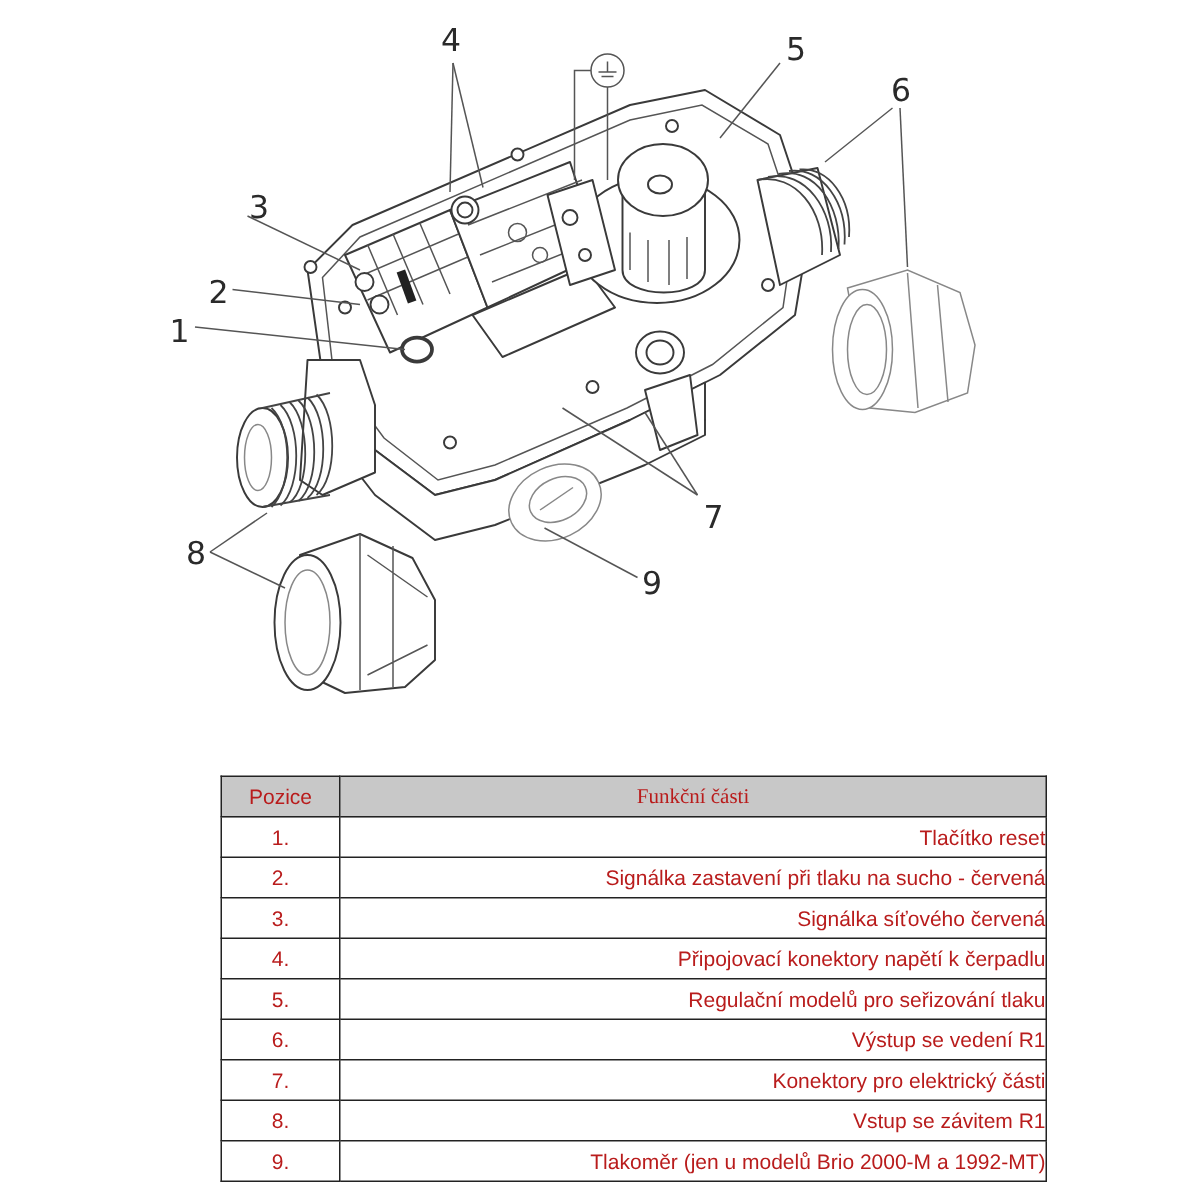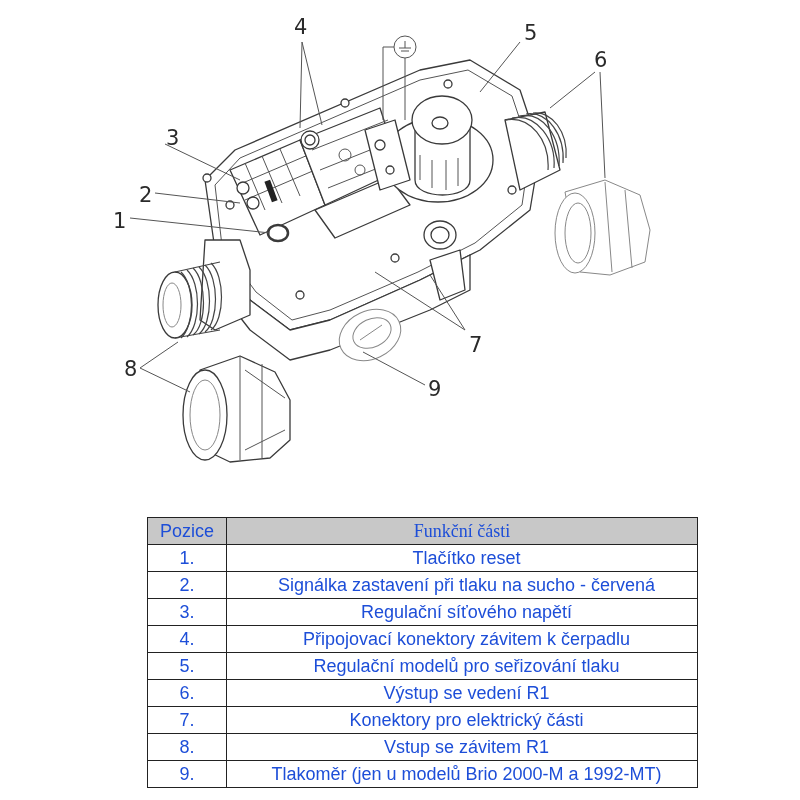--- a/index.html
+++ b/index.html
@@ -7,27 +7,27 @@
          font-family: "Liberation Sans", sans-serif; }
   #diagram { position: absolute; left: 0; top: 0; width: 800px; height: 500px; }
   .lbl { font-family: "DejaVu Sans", sans-serif; font-size: 21px; fill: #2a2a2a; }
   .ln  { stroke: #555; stroke-width: 1; fill: none; }
   .dr  { stroke: #3a3a3a; stroke-width: 1.3; fill: #fff; stroke-linejoin: round; }
   .dr2 { stroke: #555; stroke-width: 1; fill: none; }
   .lite{ stroke: #888; stroke-width: 1; fill: #fff; }
   .thr { stroke: #444; stroke-width: 1.2; fill: none; }
 
   #parts-table { position: absolute; left: 147px; top: 517px; width: 551px;
-    border-collapse: collapse; font-size: 18px; color: #1d4ed8; }
+    border-collapse: collapse; font-size: 14px; color: #b91c1c; }
   #parts-table th, #parts-table td { border: 1.5px solid #222; padding: 0; height: 26px;
     line-height: 25px; }
   #parts-table th { background: #c8c8c8; font-weight: normal; text-align: center; }
   #parts-table td.pos { text-align: center; width: 78px; }
   #parts-table th.pos { width: 78px; }
-  #parts-table td.desc { padding-left: 9px; text-align: center; }
+  #parts-table td.desc { padding-left: 9px; text-align: right; }
 </style>
 </head>
 <body>
 
 <svg id="diagram" viewBox="0 0 800 500" xmlns="http://www.w3.org/2000/svg">
 
   <g>
     <path class="dr" d="M205,180 L235,150 L420,70 L470,60 L520,90 L540,150 L530,210 L480,250 L420,280 L330,320 L290,330 L250,300 L215,250 Z"></path>
     <path class="dr2" d="M215,185 L240,158 L420,80 L468,70 L512,96 L530,150 L522,205 L475,243 L418,272 L330,310 L292,320 L256,292 L222,246 Z"></path>
 
@@ -167,25 +167,25 @@
     <tr>
         <td class="pos">1.</td>
         <td class="desc">Tlačítko reset</td>
       </tr>
     <tr>
         <td class="pos">2.</td>
         <td class="desc">Signálka zastavení při tlaku na sucho - červená</td>
       </tr>
     <tr>
         <td class="pos">3.</td>
-        <td class="desc">Regulační síťového napětí</td>
+        <td class="desc">Signálka síťového červená</td>
       </tr>
     <tr>
         <td class="pos">4.</td>
-        <td class="desc">Připojovací konektory závitem k čerpadlu</td>
+        <td class="desc">Připojovací konektory napětí k čerpadlu</td>
       </tr>
     <tr>
         <td class="pos">5.</td>
         <td class="desc">Regulační modelů pro seřizování tlaku</td>
       </tr>
     <tr>
         <td class="pos">6.</td>
         <td class="desc">Výstup se vedení R1</td>
       </tr>
     <tr>

